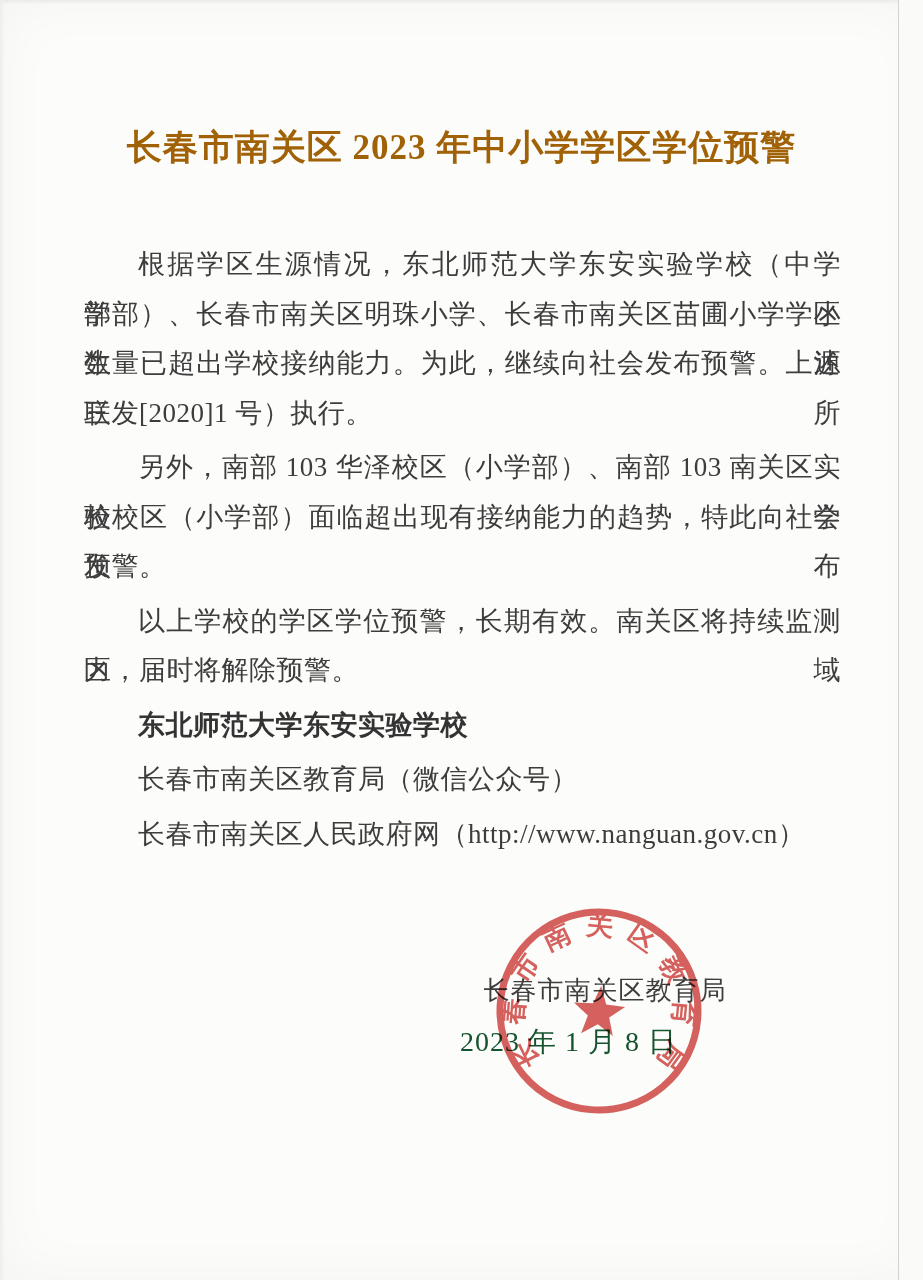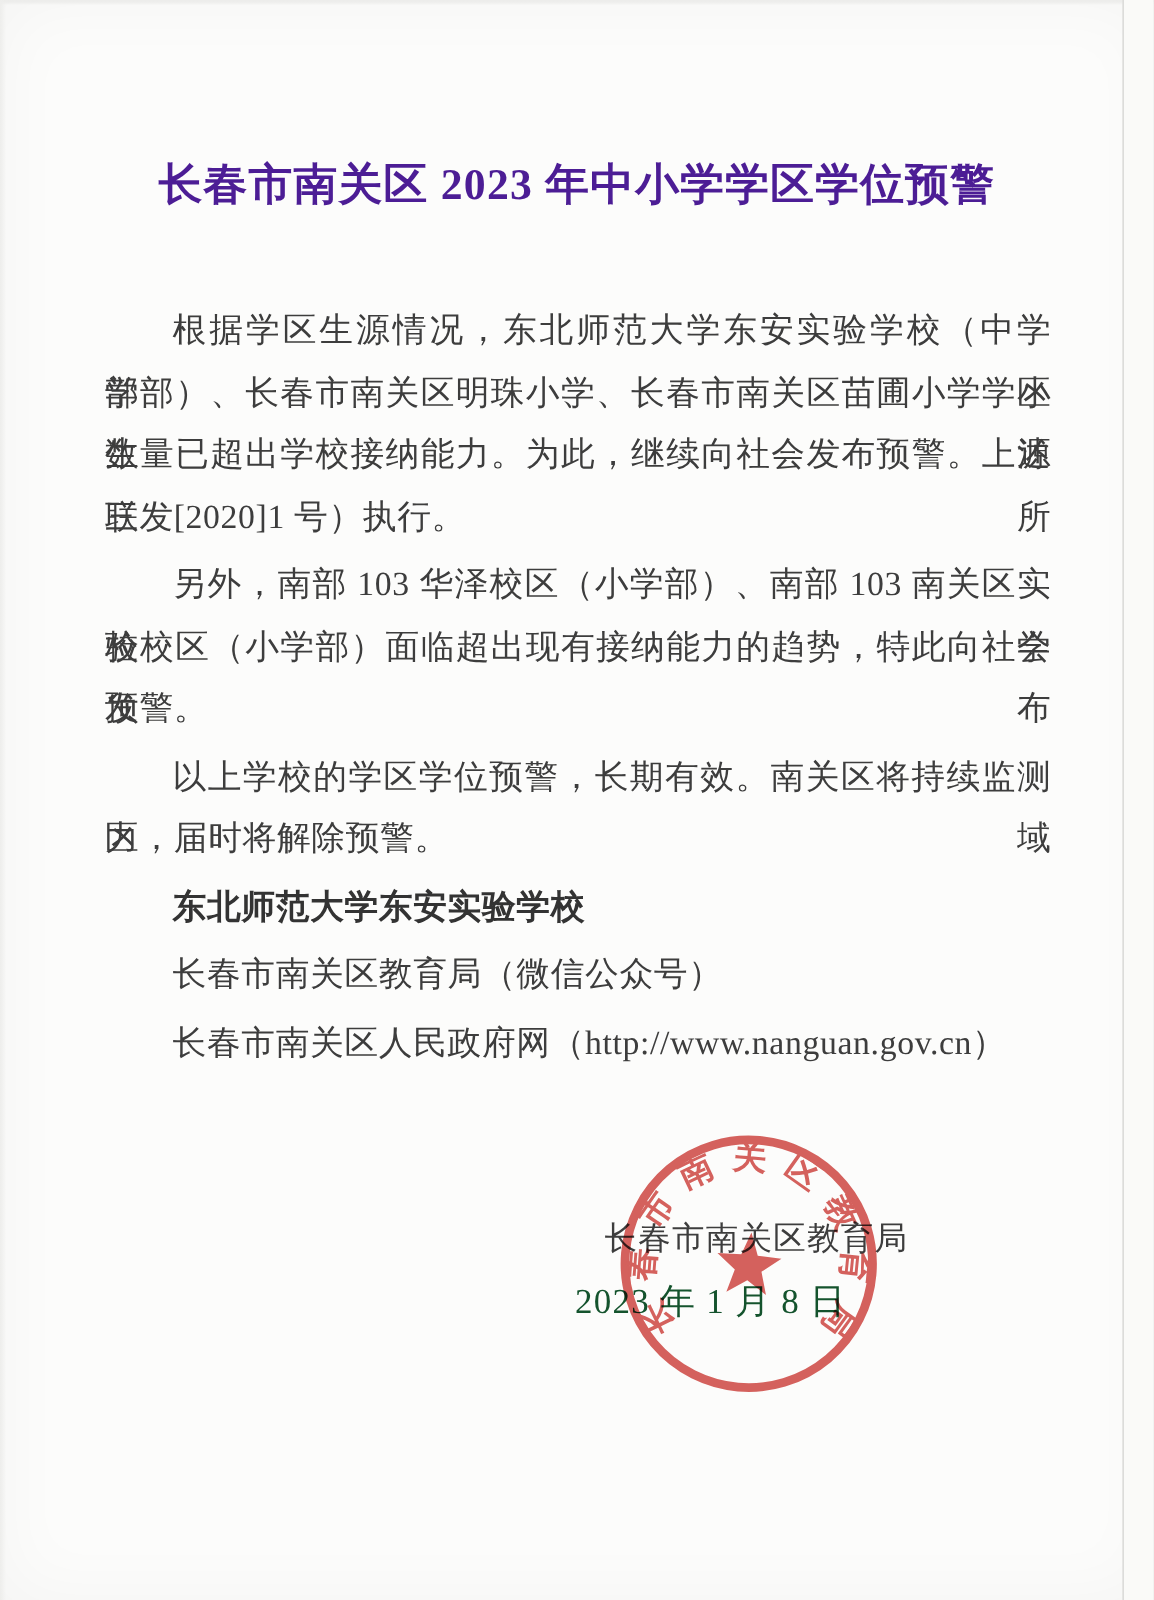--- a/index.html
+++ b/index.html
@@ -24,21 +24,21 @@
     position:absolute;top:0;left:0;width:5px;height:100%;
     background:linear-gradient(90deg,#eeeeec,rgba(255,255,255,0));
   }
   .doc-title{
     position:absolute;top:118px;left:0;width:100%;
     margin:0;
     text-align:center;
     font-size:35px;line-height:60px;
     font-weight:700;
     letter-spacing:1px;
-    color:#4c1d95;
+    color:#a16207;
   }
   .doc-body{
     position:absolute;left:84px;top:240px;width:757px;
     font-size:27px;color:#3d3d3d;
   }
   .para{margin:0;}
   .para + .para{margin-top:5px;}
   .line{
     display:block;
     height:49.5px;line-height:49.5px;

